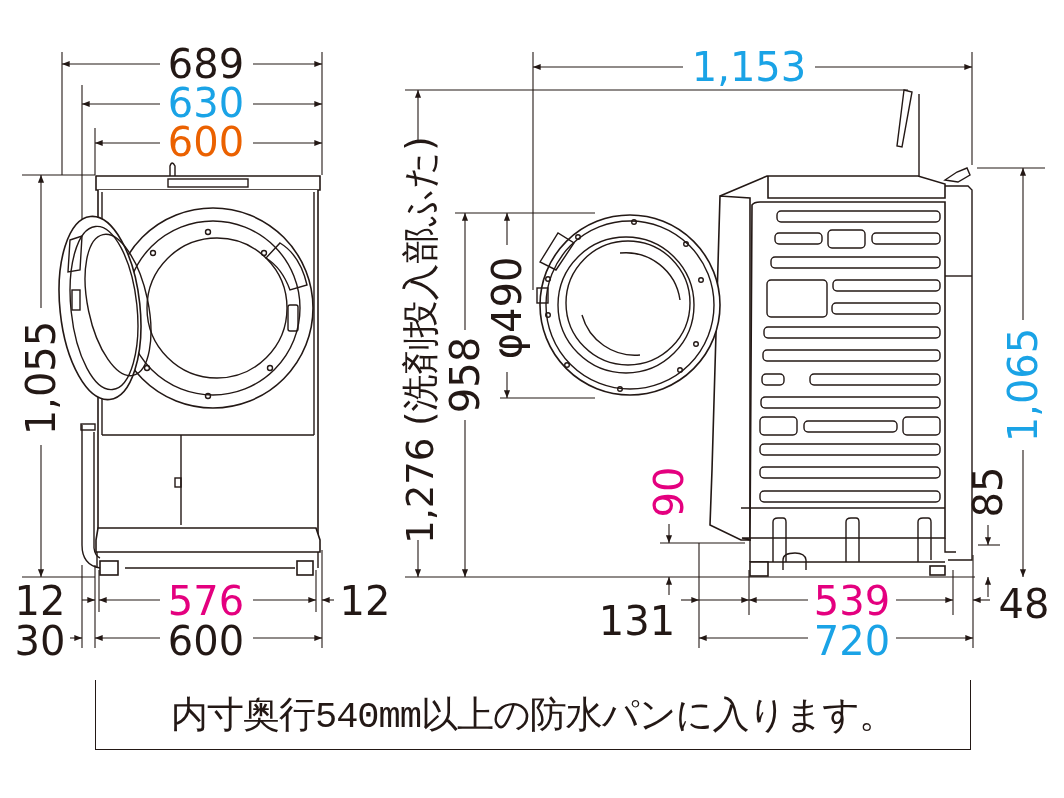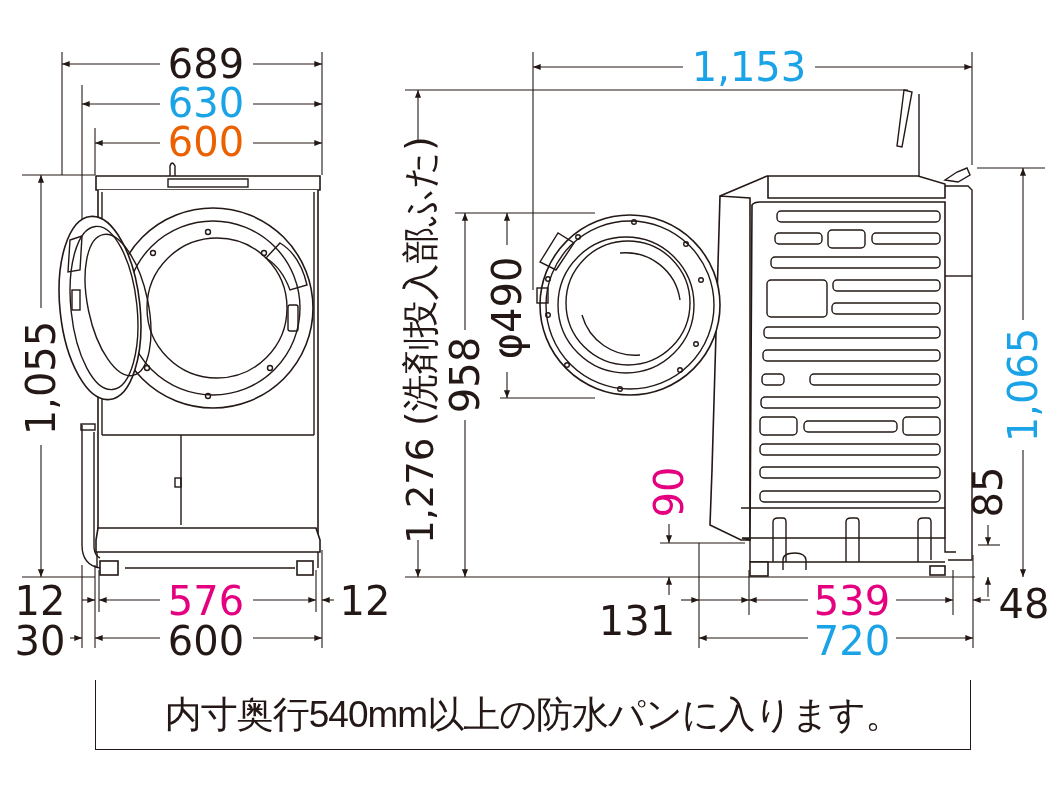--- a/index.html
+++ b/index.html
@@ -11,21 +11,21 @@
   .body { stroke: #231815; stroke-width: 1.6; fill: #ffffff; }
   .lbl { font-family: "DejaVu Sans", sans-serif; font-size: 40px; fill: #231815; }
   .blk { fill: #231815; }
   .blue { fill: #1aa3e6; }
   .orange { fill: #eb6100; }
   .magenta { fill: #e4007f; }
   .note-box { position: absolute; left: 95px; top: 680px; width: 876px; height: 70px;
               border-left: 1.5px solid #231815; border-right: 1.5px solid #231815;
               border-bottom: 1.5px solid #231815; box-sizing: border-box; }
   .note-text { position: absolute; left: 0; right: 0; top: 10px; text-align: center;
-               font-family: Liberation Sans, sans-serif; font-size: 37px; color: #231815;
+               font-family: Liberation Mono, monospace; font-size: 37px; color: #231815;
                letter-spacing: -1px; }
 </style>
 </head>
 <body>
 
 <svg width="1064" height="798" viewBox="0 0 1064 798">
   <defs>
     <marker id="ah" viewBox="0 0 10 10" refX="10" refY="5" markerWidth="9" markerHeight="7" orient="auto-start-reverse">
       <path d="M0,1 L10,5 L0,9 Z" fill="#231815"></path>
     </marker>

